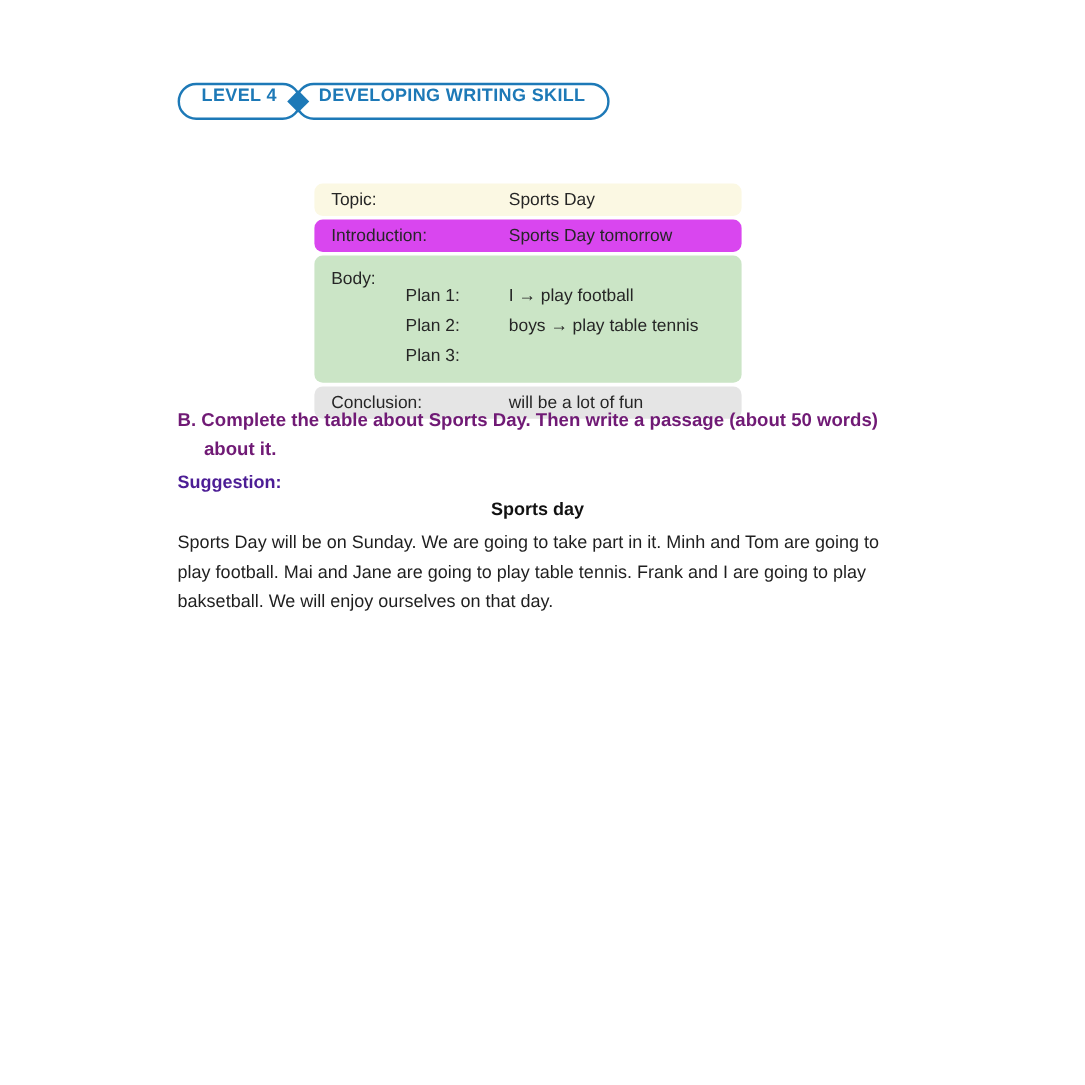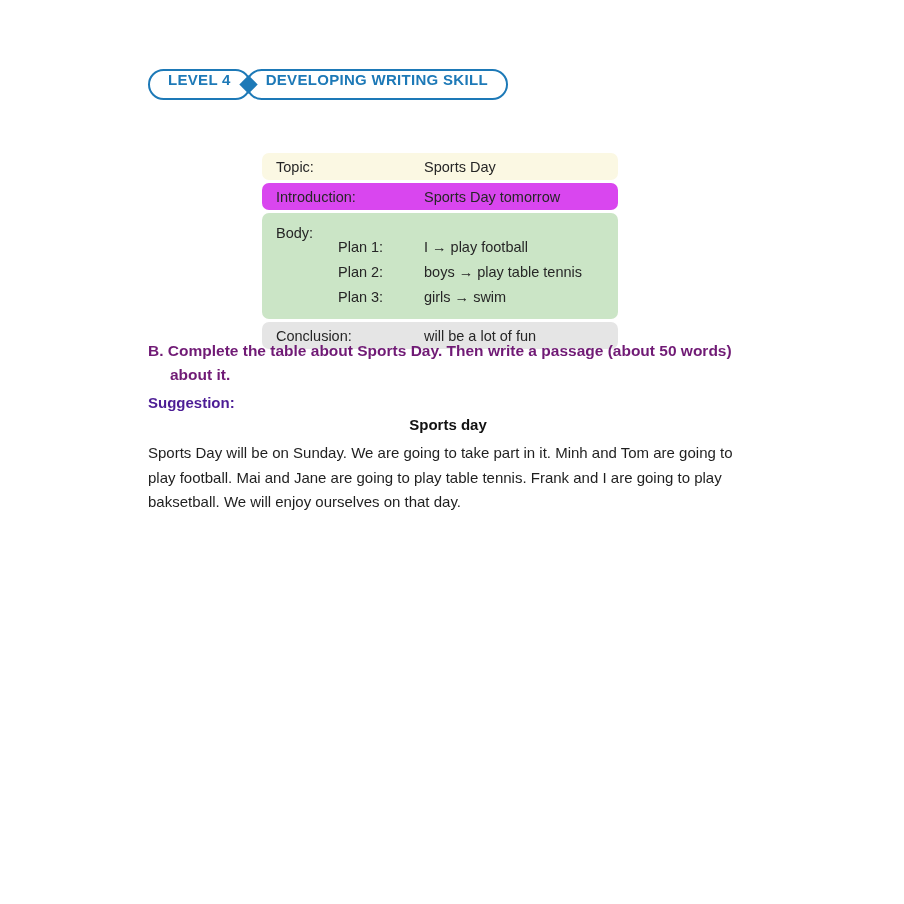--- a/index.html
+++ b/index.html
@@ -197,21 +197,20 @@
         <div class="plans">
           <span>Plan 1:</span>
           <span>Plan 2:</span>
           <span>Plan 3:</span>
         </div>
       </div>
       <div class="value-cell">
         <div class="plan-values">
           <span>I → play football</span>
           <span>boys → play table tennis</span>
-          <span>girls → swim</span>
         </div>
       </div>
     </div>
 
     <div class="row single bg-conclusion">
       <div class="label-cell">Conclusion:</div>
       <div class="value-cell">will be a lot of fun</div>
     </div>
 
   </div>

